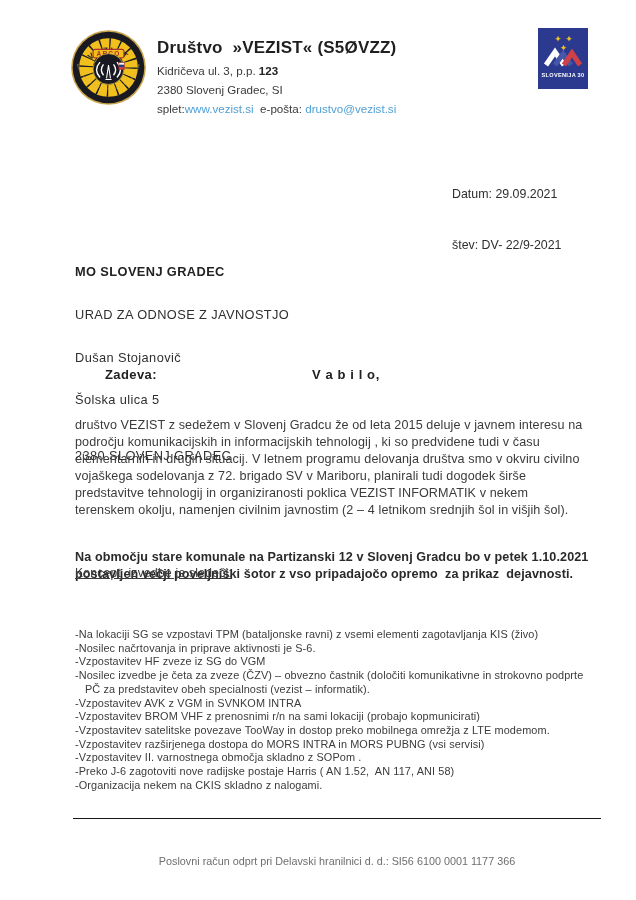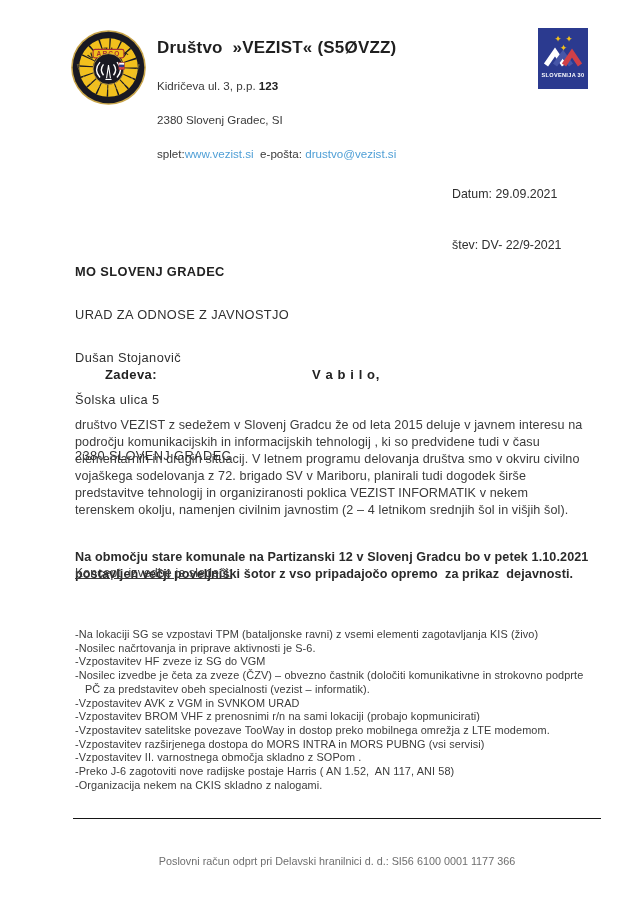--- a/index.html
+++ b/index.html
@@ -4,21 +4,21 @@
 <style>
   html,body { margin:0; padding:0; background:#ffffff; }
   .page {
     position:relative; width:636px; height:900px; background:#ffffff;
     font-family:"Liberation Sans", sans-serif; color:#333333; overflow:hidden;
   }
   
   .badge { position:absolute; left:70px; top:29px; width:77px; height:77px; }
   .org-block { position:absolute; left:157px; top:38px; }
   .org-name { font-size:17px; font-weight:bold; color:#1f1f1f; letter-spacing:0.2px; white-space:pre-wrap; }
-  .org-line { font-size:11.6px; color:#3a3a3a; margin-top:21px; white-space:pre-wrap; }
+  .org-line { font-size:11.6px; color:#3a3a3a; margin-top:6px; white-space:pre-wrap; }
   .org-line b { color:#222; }
   .link { color:#4f9fd6; cursor:pointer; }
   .slo-logo { position:absolute; left:538px; top:28px; width:50px; height:61px; }
   
   .meta { position:absolute; left:452px; top:152px; font-size:12.4px; color:#2e2e2e; line-height:17px; white-space:pre-wrap; }
   
   .recipient { position:absolute; left:75px; top:237px; font-size:12.8px; letter-spacing:0.4px; color:#2f2f2f; line-height:14.2px; white-space:pre-wrap; }
   .recipient .r-bold { font-weight:bold; color:#222; }
   .recipient .r-city { margin-top:13px; }
   
@@ -123,21 +123,21 @@
 
   <div class="para1">društvo VEZIST z sedežem v Slovenj Gradcu že od leta 2015 deluje v javnem interesu na področju komunikacijskih in informacijskih tehnologij , ki so predvidene tudi v času elementarnih in drugih situacij. V letnem programu delovanja društva smo v okviru civilno vojaškega sodelovanja z 72. brigado SV v Mariboru, planirali tudi dogodek širše predstavitve tehnologij in organiziranosti poklica VEZIST INFORMATIK v nekem terenskem okolju, namenjen civilnim javnostim (2 – 4 letnikom srednjih šol in višjih šol).</div>
   <div class="para2">Na območju stare komunale na Partizanski 12 v Slovenj Gradcu bo v petek 1.10.2021 postavljen večji poveljniški šotor z vso pripadajočo opremo  za prikaz  dejavnosti.</div>
   <div class="koncept">Koncept  izvedbe je sledeči:</div>
 
   <div class="list">
     <div class="list-item">-Na lokaciji SG se vzpostavi TPM (bataljonske ravni) z vsemi elementi zagotavljanja KIS (živo)</div>
     <div class="list-item">-Nosilec načrtovanja in priprave aktivnosti je S-6.</div>
     <div class="list-item">-Vzpostavitev HF zveze iz SG do VGM</div>
     <div class="list-item">-Nosilec izvedbe je četa za zveze (ČZV) – obvezno častnik (določiti komunikativne in strokovno podprte PČ za predstavitev obeh specialnosti (vezist – informatik).</div>
-    <div class="list-item">-Vzpostavitev AVK z VGM in SVNKOM URAD</div>
+    <div class="list-item">-Vzpostavitev AVK z VGM in SVNKOM INTRA</div>
     <div class="list-item">-Vzpostavitev BROM VHF z prenosnimi r/n na sami lokaciji (probajo kopmunicirati)</div>
     <div class="list-item">-Vzpostavitev satelitske povezave TooWay in dostop preko mobilnega omrežja z LTE modemom.</div>
     <div class="list-item">-Vzpostavitev razširjenega dostopa do MORS INTRA in MORS PUBNG (vsi servisi)</div>
     <div class="list-item">-Vzpostavitev II. varnostnega območja skladno z SOPom .</div>
     <div class="list-item">-Preko J-6 zagotoviti nove radijske postaje Harris ( AN 1.52,  AN 117, ANI 58)</div>
     <div class="list-item">-Organizacija nekem na CKIS skladno z nalogami.</div>
   </div>
 
   <div class="footer-rule"></div>
   <div class="footer-text">

